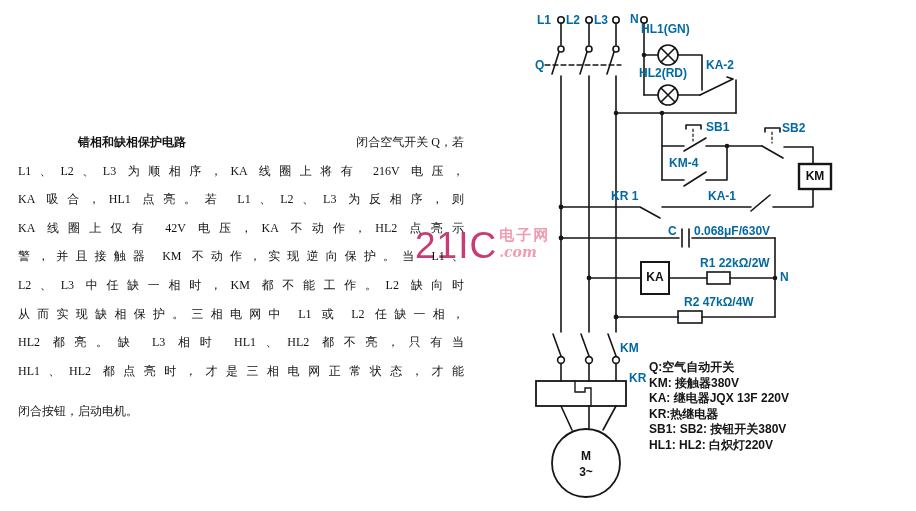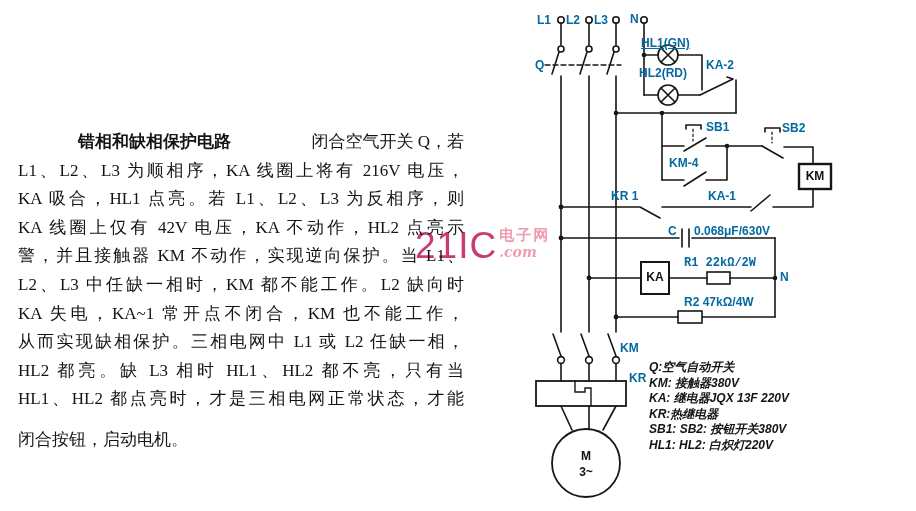--- a/index.html
+++ b/index.html
@@ -6,21 +6,21 @@
   body{
     width:916px;height:511px;position:relative;overflow:hidden;
     background:#ffffff;
     font-family:"Liberation Sans","DejaVu Sans",sans-serif;
     color:#161616;
   }
   
   .article{
     position:absolute;left:18px;top:128px;width:446px;
     font-family:"Liberation Serif","DejaVu Serif",serif;
-    font-size:17px;line-height:28.6px;color:#141414;
+    font-size:12px;line-height:28.6px;color:#141414;
     font-weight:500;
   }
   .article .line{
     height:28.6px;white-space:nowrap;
     text-align:justify;text-align-last:justify;
   }
   .article .line.first{
     display:flex;justify-content:space-between;
     padding-left:60px;text-align-last:auto;
   }
@@ -55,36 +55,35 @@
   .boxlabel{
     position:absolute;z-index:3;text-align:center;
     font-size:12px;font-weight:bold;color:#111;
   }
   svg{position:absolute;left:0;top:0;z-index:2;}
   
   .legend{
     position:absolute;left:649px;top:360px;width:230px;z-index:3;
     font-size:12px;font-weight:600;line-height:15.5px;color:#141414;
   }
-  .legend .legend-row{white-space:nowrap;font-style:italic;}
+  .legend .legend-row{white-space:nowrap;}
 </style>
 </head>
 <body>
 
 <div class="article">
   <div class="line first">
     <span class="title">错相和缺相保护电路</span>
     <span>闭合空气开关 Q，若</span>
   </div>
   <div class="line">L1、L2、L3 为顺相序，KA 线圈上将有 216V 电压，</div>
   <div class="line">KA 吸合，HL1 点亮。若 L1、L2、L3 为反相序，则</div>
   <div class="line">KA 线圈上仅有 42V 电压，KA 不动作，HL2 点亮示</div>
   <div class="line">警，并且接触器 KM 不动作，实现逆向保护。当 L1、</div>
   <div class="line">L2、L3 中任缺一相时，KM 都不能工作。L2 缺向时</div>
-  <div class="line">KA 失电，KA~1 常开点不闭合，KM 也不能工作，</div>
   <div class="line">从而实现缺相保护。三相电网中 L1 或 L2 任缺一相，</div>
   <div class="line">HL2 都亮。缺 L3 相时 HL1、HL2 都不亮，只有当</div>
   <div class="line">HL1、HL2 都点亮时，才是三相电网正常状态，才能</div>
   <div class="line last">闭合按钮，启动电机。</div>
 </div>
 
 <div class="watermark">
   <span class="wm-big">21IC</span>
   <span class="wm-col">
     <span class="wm-site">电子网</span>
@@ -181,33 +180,33 @@
       <circle cx="775" cy="278" r="2.3"></circle>
     <circle cx="616" cy="317" r="2.4"></circle>
   </g>
 </svg>
 
 <span class="clabel" style="left:537px;top:13px;">L1</span>
 <span class="clabel" style="left:566px;top:13px;">L2</span>
 <span class="clabel" style="left:594px;top:13px;">L3</span>
 <span class="clabel" style="left:630px;top:12px;">N</span>
 <span class="clabel" style="left:535px;top:58px;">Q</span>
-<span class="clabel" style="left:641px;top:36px;text-decoration:underline;">HL1(GN)</span>
+<span class="clabel" style="left:641px;top:22px;">HL1(GN)</span>
 <span class="clabel" style="left:639px;top:66px;">HL2(RD)</span>
 <span class="clabel" style="left:706px;top:58px;">KA-2</span>
 <span class="clabel" style="left:706px;top:120px;">SB1</span>
 <span class="clabel" style="left:782px;top:121px;">SB2</span>
 <span class="clabel" style="left:669px;top:156px;">KM-4</span>
 <span class="boxlabel" style="left:799px;top:169px;width:32px;">KM</span>
 <span class="clabel" style="left:611px;top:189px;">KR 1</span>
 <span class="clabel" style="left:708px;top:189px;">KA-1</span>
 <span class="clabel" style="left:668px;top:224px;">C</span>
 <span class="clabel" style="left:694px;top:224px;">0.068μF/630V</span>
 <span class="boxlabel" style="left:641px;top:270px;width:28px;">KA</span>
-<span class="clabel" style="left:684px;top:256px;font-family:Liberation Mono, monospace;">R1 22kΩ/2W</span>
+<span class="clabel" style="left:700px;top:256px;">R1 22kΩ/2W</span>
 <span class="clabel" style="left:780px;top:270px;">N</span>
 <span class="clabel" style="left:684px;top:295px;">R2 47kΩ/4W</span>
 <span class="clabel" style="left:620px;top:341px;">KM</span>
 <span class="clabel" style="left:629px;top:371px;">KR</span>
 <span class="boxlabel" style="left:570px;top:449px;width:32px;">M</span>
 <span class="boxlabel" style="left:570px;top:465px;width:32px;font-weight:600;">3~</span>
 
 <div class="legend">
   <div class="legend-row">Q:空气自动开关</div>
   <div class="legend-row">KM: 接触器380V</div>

